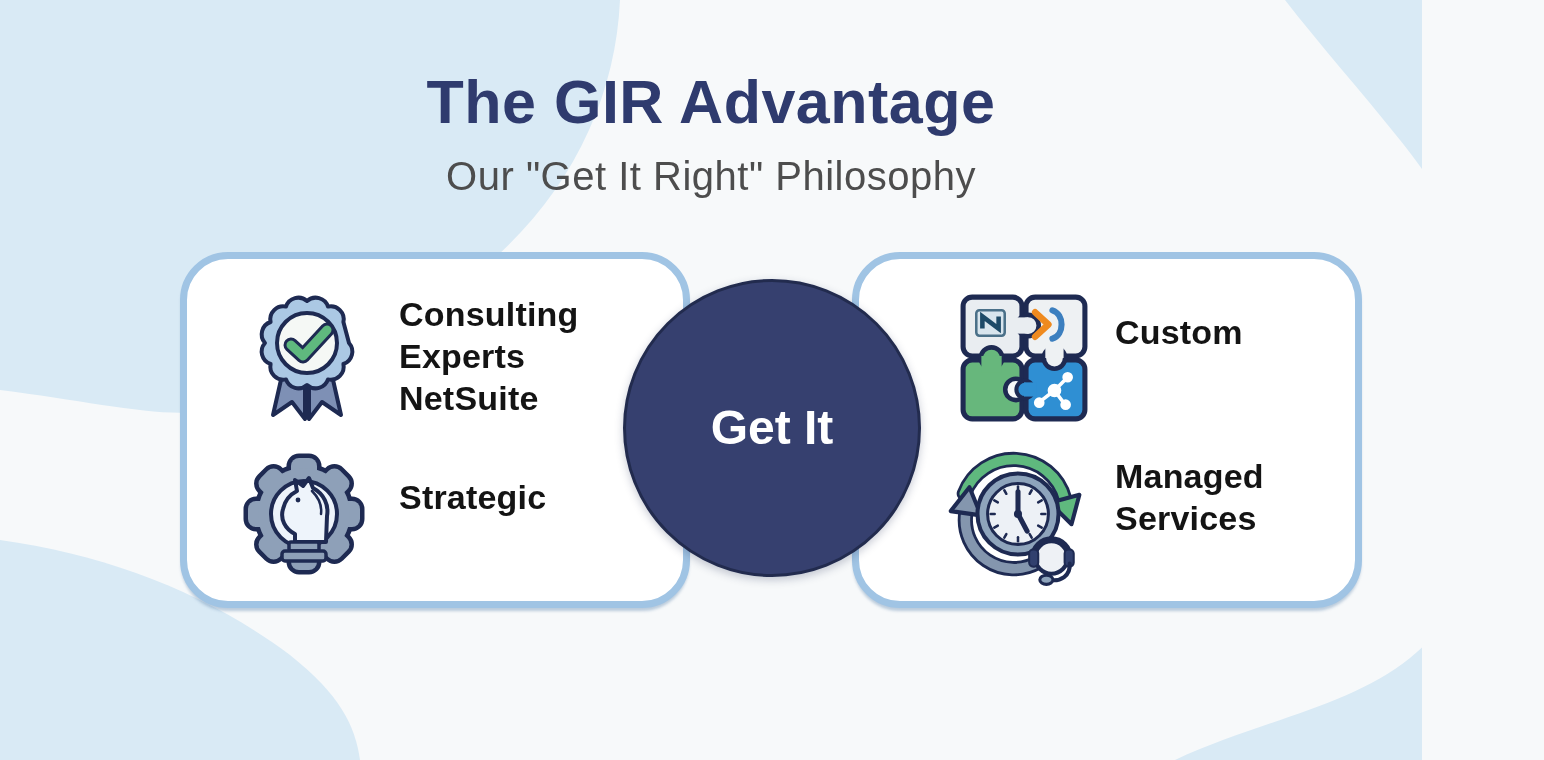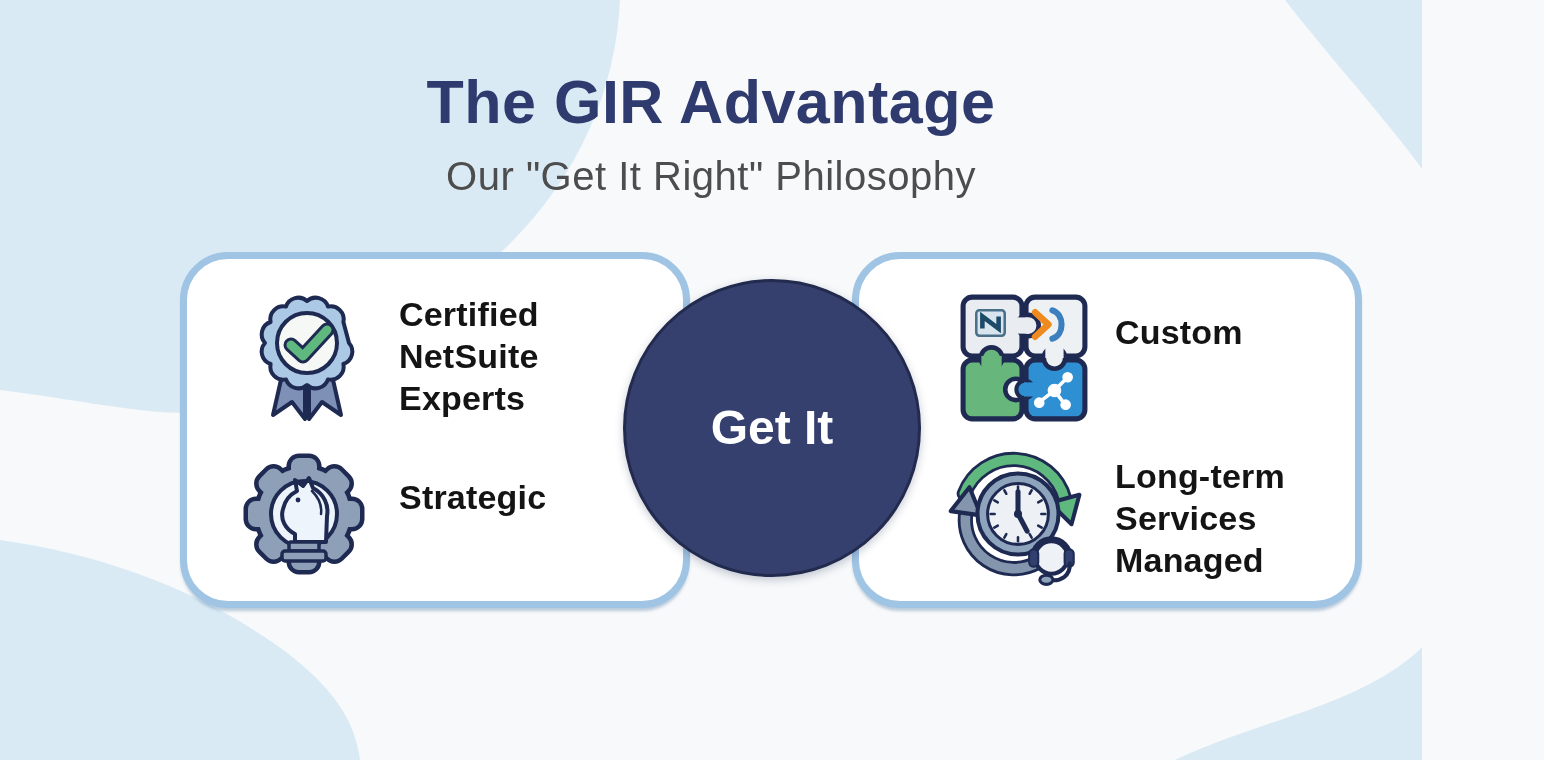--- a/index.html
+++ b/index.html
@@ -67,23 +67,23 @@
       <g stroke="#1e2a52" stroke-width="4" stroke-linejoin="round">
         <path d="M36,84 L26,128 L45,115 L58,132 L58,92 Z" fill="#7e90b5"></path>
         <path d="M84,84 L94,128 L75,115 L62,132 L62,92 Z" fill="#7e90b5"></path>
         <path d="M102,56 A13,13 0 0 1 96.4,77 A13,13 0 0 1 81,92.4 A13,13 0 0 1 60,98 A13,13 0 0 1 39,92.4 A13,13 0 0 1 23.6,77 A13,13 0 0 1 18,56 A13,13 0 0 1 23.6,35 A13,13 0 0 1 39,19.6 A13,13 0 0 1 60,14 A13,13 0 0 1 81,19.6 A13,13 0 0 1 96.4,35 Z" fill="#abc8e4"></path>
         <circle cx="60" cy="56" r="30" fill="#f5f8f5"></circle>
       </g>
       <path d="M44,58 L56,69 L80,43" fill="none" stroke="#1e2a52" stroke-width="15" stroke-linecap="round" stroke-linejoin="round"></path>
       <path d="M44,58 L56,69 L80,43" fill="none" stroke="#5fb97e" stroke-width="9" stroke-linecap="round" stroke-linejoin="round"></path>
     </svg>
     <div class="flabel lab-a">
-      <span>Certified</span>
+      <span>Consulting</span>
+      <span>Experts</span>
       <span>NetSuite</span>
-      <span>Experts</span>
     </div>
 
     <svg class="icon icon-b" viewBox="0 0 130 136" aria-hidden="true">
       <g stroke="#1e2a52" stroke-width="9" stroke-linejoin="round" fill="#8ea0b8">
         <rect x="9" y="51" width="112" height="26" rx="8"></rect>
         <rect x="9" y="51" width="112" height="26" rx="8" transform="rotate(45 65 64)"></rect>
         <rect x="9" y="51" width="112" height="26" rx="8" transform="rotate(90 65 64)"></rect>
         <rect x="9" y="51" width="112" height="26" rx="8" transform="rotate(135 65 64)"></rect>
         <circle cx="65" cy="64" r="46"></circle>
       </g>
@@ -175,23 +175,22 @@
       </g>
       <circle cx="70" cy="72" r="4" fill="#1e2a52"></circle>
       <circle cx="103" cy="115" r="16" fill="#eef1f5" stroke="#1e2a52" stroke-width="4"></circle>
       <path d="M85,115 A18,18 0 0 1 121,115" fill="none" stroke="#1e2a52" stroke-width="6" stroke-linecap="round"></path>
       <rect x="81" y="107" width="9" height="17" rx="4" fill="#31406e" stroke="#1e2a52" stroke-width="2"></rect>
       <rect x="116" y="107" width="9" height="17" rx="4" fill="#31406e" stroke="#1e2a52" stroke-width="2"></rect>
       <path d="M121,121 C122,133 112,139 101,137" fill="none" stroke="#1e2a52" stroke-width="4" stroke-linecap="round"></path>
       <ellipse cx="98" cy="137" rx="6.5" ry="4.5" fill="#8ea4bc" stroke="#1e2a52" stroke-width="3"></ellipse>
     </svg>
     <div class="flabel lab-b">
-      <span>Long-term</span>
+      <span>Managed</span>
       <span>Services</span>
-      <span>Managed</span>
     </div>
   </div>
 
   <div class="circle">
     <span>Get It</span>
   </div>
 
 </div>
 
 </body></html>

